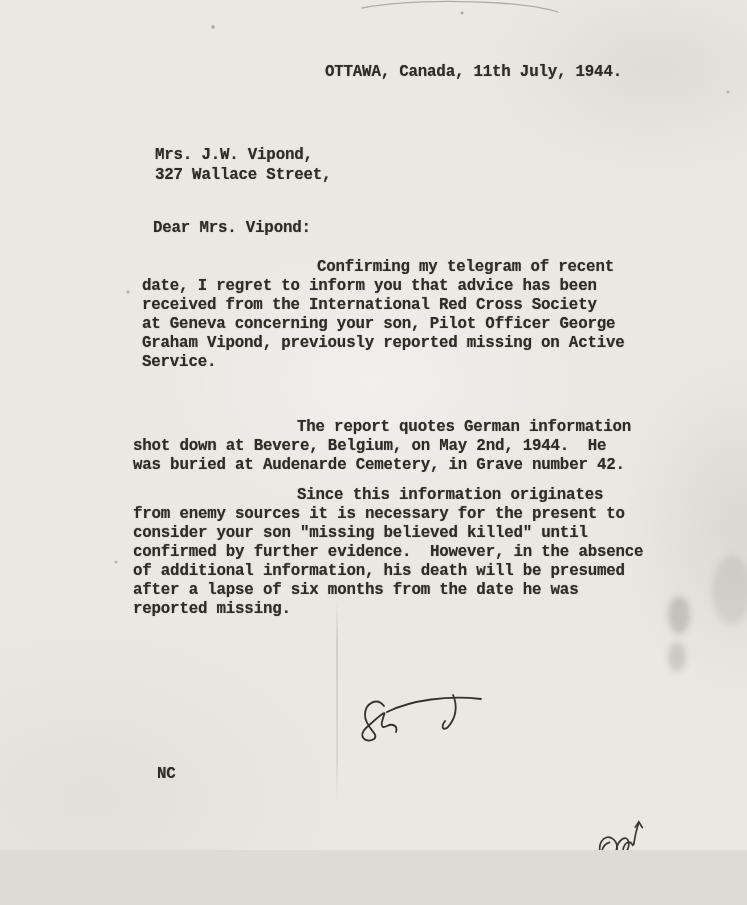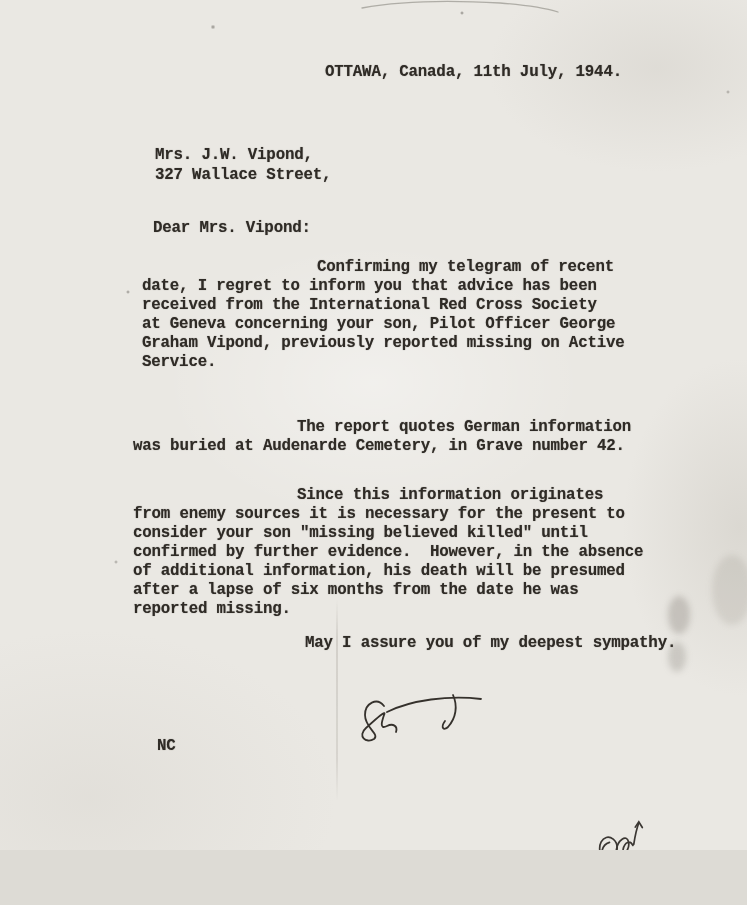--- a/index.html
+++ b/index.html
@@ -57,38 +57,37 @@
   </svg>
 
   <div class="tt" style="left:325px;top:63px;">OTTAWA, Canada, 11th July, 1944.</div>
 
   <div class="tt addr" style="left:155px;top:146px;"><div class="tline">Mrs. J.W. Vipond,</div><div class="tline">327 Wallace Street,</div></div>
 
   <div class="tt" style="left:153px;top:219px;">Dear Mrs. Vipond:</div>
 
   <div class="tt para" style="left:142px;top:258px;--indent:175px;"><div class="tline">Confirming my telegram of recent</div><div class="tline">date, I regret to inform you that advice has been</div><div class="tline">received from the International Red Cross Society</div><div class="tline">at Geneva concerning your son, Pilot Officer George</div><div class="tline">Graham Vipond, previously reported missing on Active</div><div class="tline">Service.</div></div>
 
-  <div class="tt para" style="left:133px;top:390px;margin-top:28px;--indent:164px;"><div class="tline">The report quotes German information</div><div class="tline">was buried at Audenarde Cemetery, in Grave number 42.</div></div>
+  <div class="tt para" style="left:133px;top:390px;margin-top:28px;--indent:164px;"><div class="tline">The report quotes German information</div><div class="tline">shot down at Bevere, Belgium, on May 2nd, 1944.  He</div><div class="tline">was buried at Audenarde Cemetery, in Grave number 42.</div></div>
 
   <div class="tt para" style="left:133px;top:486px;--indent:164px;"><div class="tline">Since this information originates</div><div class="tline">from enemy sources it is necessary for the present to</div><div class="tline">consider your son "missing believed killed" until</div><div class="tline">confirmed by further evidence.  However, in the absence</div><div class="tline">of additional information, his death will be presumed</div><div class="tline">after a lapse of six months from the date he was</div><div class="tline">reported missing.</div></div>
 
-  <div class="tt" style="left:305px;top:634px;">May I assure you of my deepest sympathy.</div>
 
 
   <svg style="left:353px;top:688px;width:140px;height:55px;" viewBox="0 0 140 55">
     <g fill="none" stroke="#35312c" stroke-width="1.8" stroke-linecap="round">
       <path d="M31,18 C24,9 12,15 12,27 C12,40 27,46 21,51 C13,56 4,48 13,40 C24,30 34,21 31,27 C29,33 26,42 34,38 C40,35 45,38 43,44"></path>
       <path d="M34,24 C58,12 96,7 128,11"></path>
       <path d="M100,7 C105,18 103,30 95,39 C91,43 87,40 92,33"></path>
     </g>
   </svg>
 
   <div class="tt" style="left:307px;top:745px;"></div>
 
-  <div class="tt" style="left:157px;top:737px;text-align:center;">NC</div>
+  <div class="tt" style="left:157px;top:765px;text-align:center;">NC</div>
 
   <svg style="left:583px;top:816px;width:110px;height:85px;transform:rotate(-5deg);" viewBox="0 0 110 85">
     <g fill="none" stroke="#3b3733" stroke-width="1.7" stroke-linecap="round">
       <path d="M21,41 C12,27 23,13 32,21 C39,28 33,43 24,41 C16,39 19,26 28,24"></path>
       <path d="M34,33 C36,22 46,17 47,25 C48,33 39,41 41,32 C43,25 49,23 51,29"></path>
       <path d="M52,28 C54,20 56,13 59,7"></path>
       <path d="M55,11 L59,6 L62,12"></path>
     </g>
     <text class="hand-text" x="26" y="72">11/7.</text>
   </svg>

